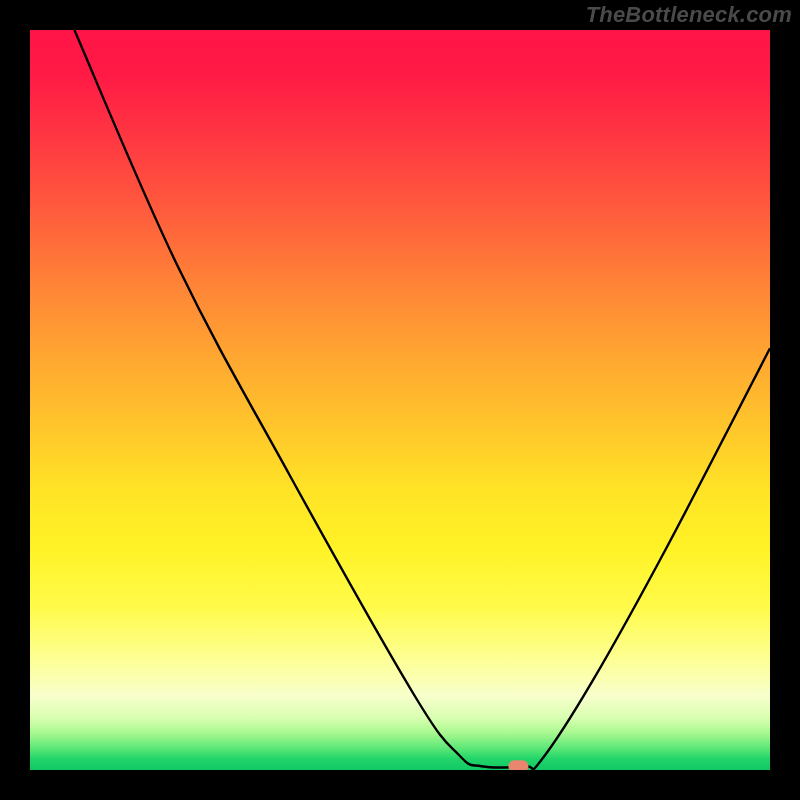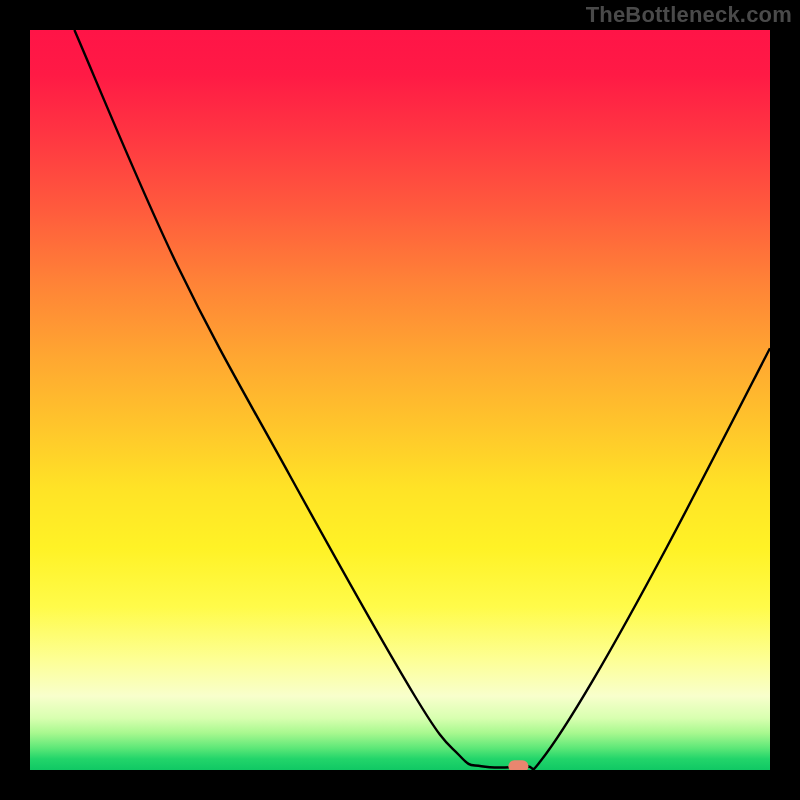--- a/index.html
+++ b/index.html
@@ -9,20 +9,21 @@
     height: 800px;
     background: #000;
     overflow: hidden;
     font-family: Arial, Helvetica, sans-serif;
   }
   .frame {
     position: relative;
     width: 800px;
     height: 800px;
     background: #000;
+    font-style: italic;
   }
   .watermark {
     position: absolute;
     top: 2px;
     right: 8px;
     color: #4a4a4a;
     font-size: 22px;
     font-weight: 600;
     letter-spacing: 0.2px;
     z-index: 10;

